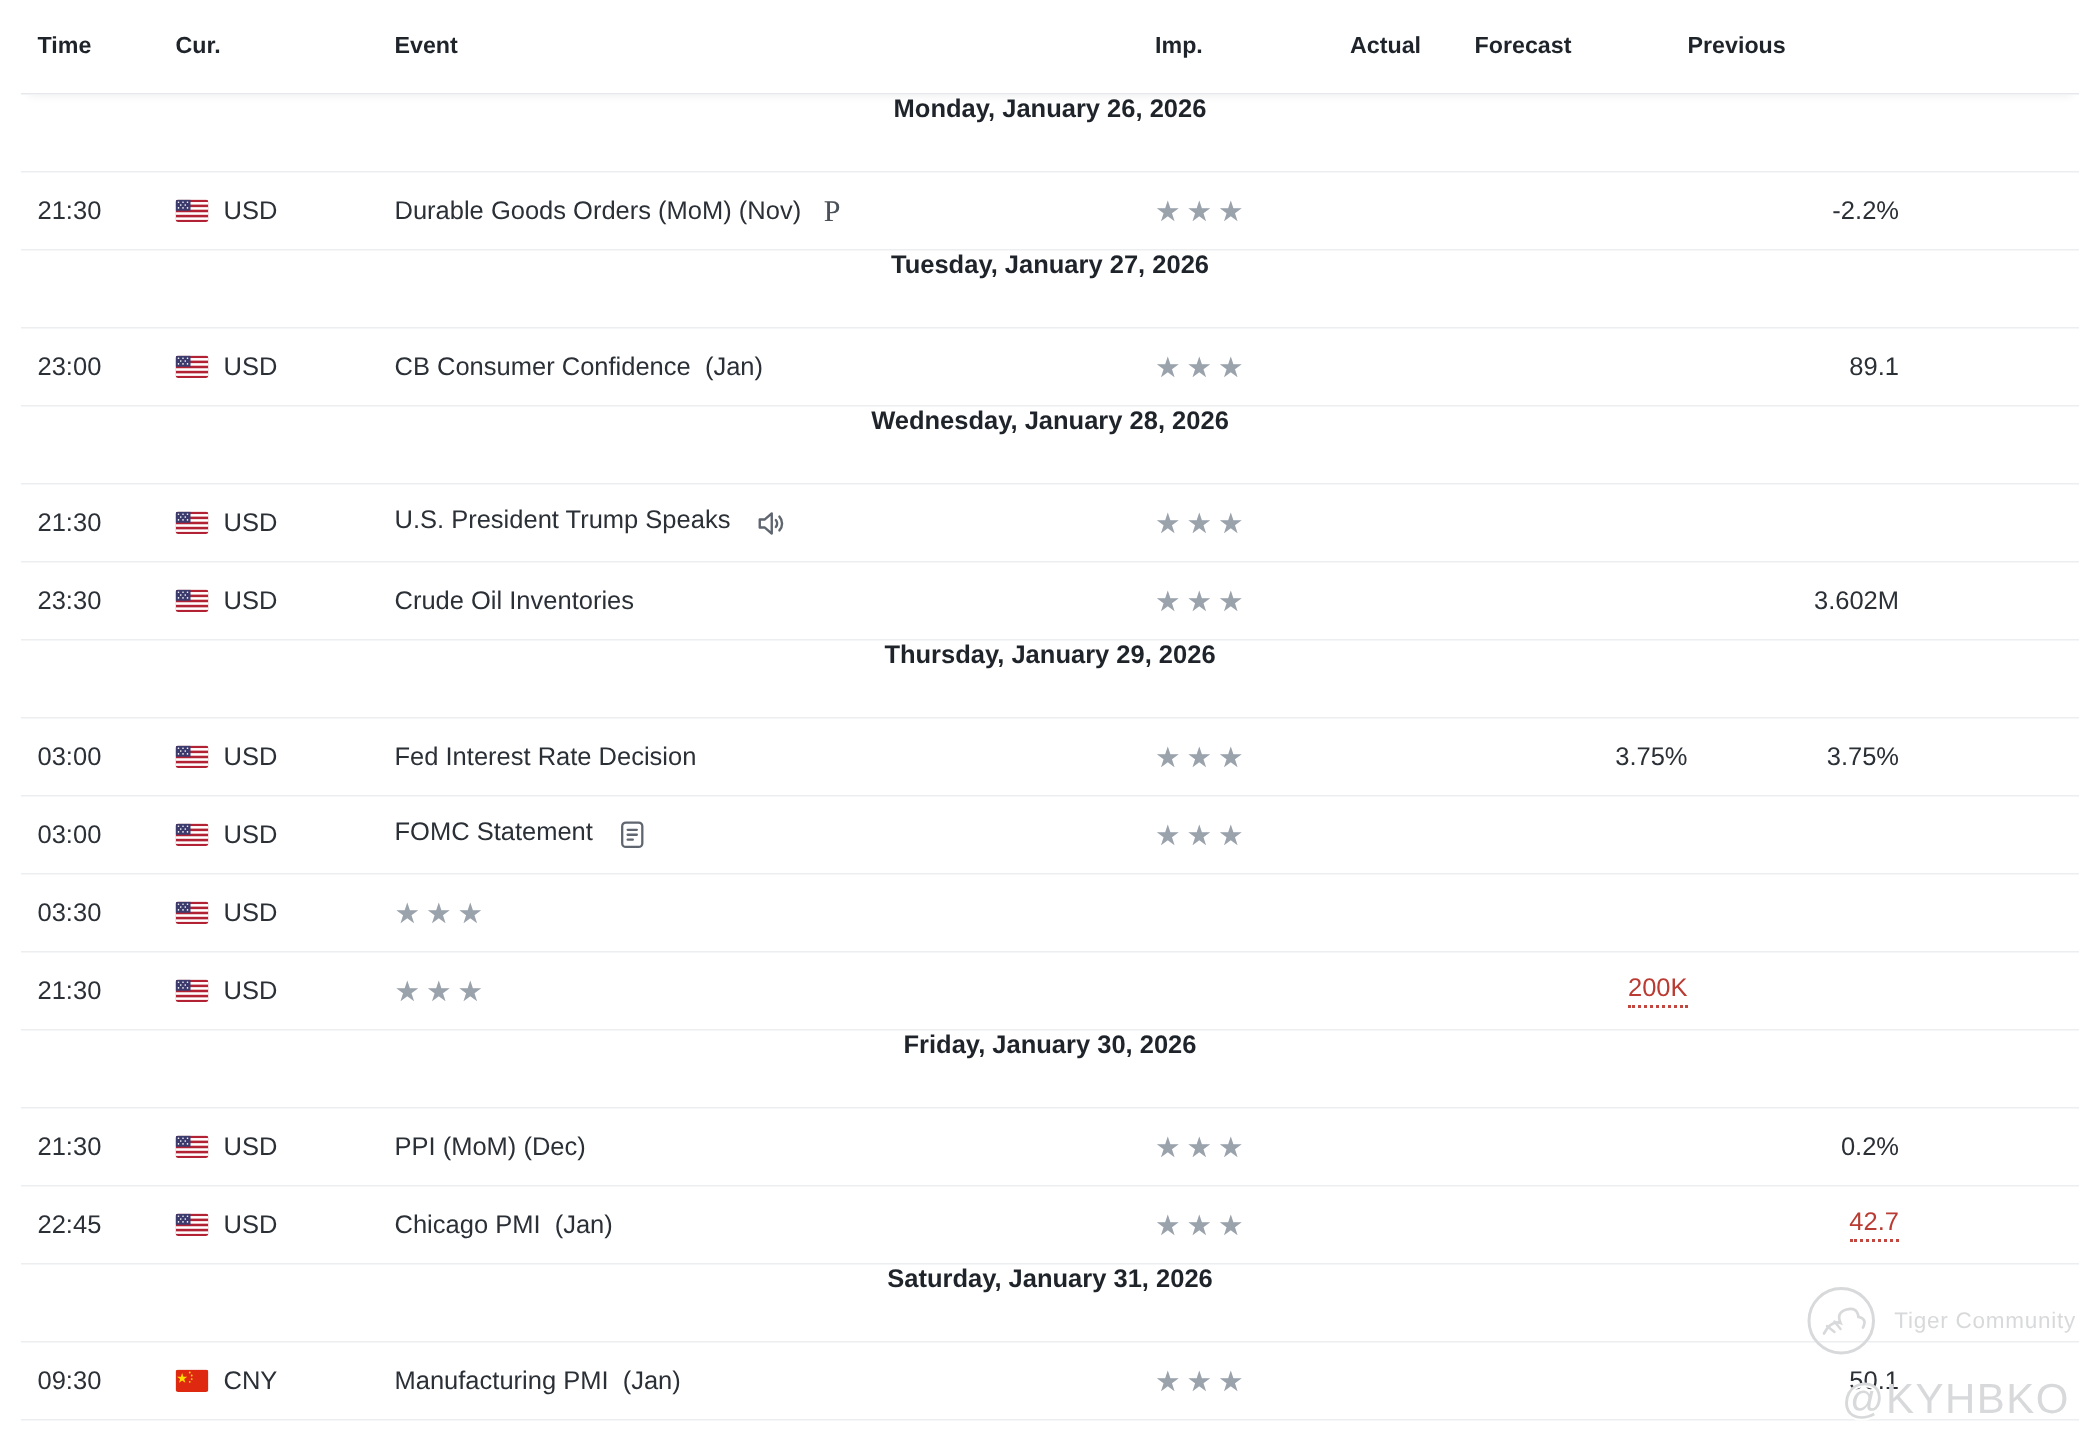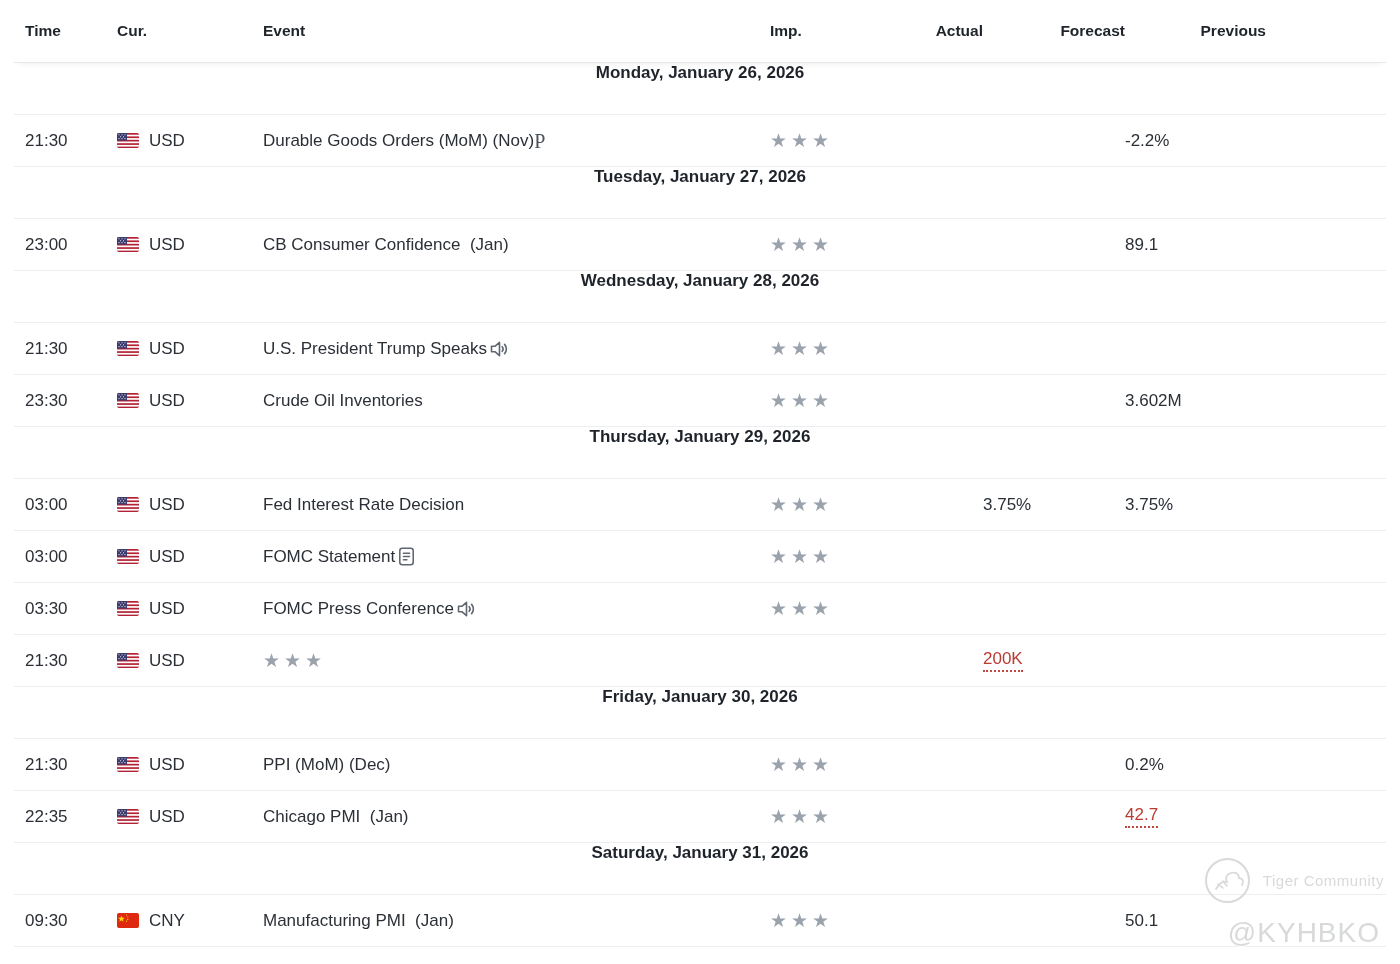--- a/index.html
+++ b/index.html
@@ -13,35 +13,35 @@
     display:grid;
     grid-template-columns:92px 146px 507px 130px 83px 142px 141px;
     padding-left:11px;align-items:center;
   }
   .hrow{
     height:62px;font-weight:700;font-size:15.5px;color:#1f242b;
     border-bottom:1px solid #e6e8eb;
     box-shadow:0 6px 6px -5px rgba(15,20,30,.07);
     position:relative;z-index:2;
   }
-  .hrow .cell.right{text-align:right;}
+  .hrow .cell.right{text-align:left;}
   .drow{
     height:51px;display:flex;align-items:flex-start;justify-content:center;
     font-weight:700;font-size:17px;color:#1f242b;
     border-bottom:1px solid #eceef0;
   }
   .erow{
     height:51px;font-size:17px;border-bottom:1px solid #eceef0;
   }
   .cell{min-width:0;}
-  .cell.right{text-align:left;}
+  .cell.right{text-align:right;}
   .cur{display:flex;align-items:center;gap:10px;}
   .flag{width:22px;height:15px;border-radius:2px;overflow:hidden;display:inline-flex;box-shadow:0 0 0 1px rgba(0,0,0,.06) inset;}
   .flag svg{display:block;}
-  .eventcell{display:flex;align-items:center;}
+  .eventcell{display:flex;gap:15px;}
   .evt{white-space:pre-wrap;color:#2b3037;}
   .marker-p{font-family:"Liberation Serif",serif;font-size:20px;color:#4a515a;line-height:1;}
   .micon{display:inline-flex;align-items:center;}
   .stars{color:#9aa2ac;font-size:19px;letter-spacing:4px;white-space:nowrap;}
   .val{color:#2b3037;}
   .alert{
     color:#b93b32;
     border-bottom:2px dotted #c04840;
     padding-bottom:1px;
     display:inline-block;line-height:1.15;
@@ -324,30 +324,20 @@
                 <circle cx="3.5" cy="3.7" r="0.55"></circle>
                 <circle cx="6.5" cy="3.7" r="0.55"></circle>
                 <circle cx="2" cy="5.6" r="0.55"></circle>
                 <circle cx="5" cy="5.6" r="0.55"></circle>
                 <circle cx="8" cy="5.6" r="0.55"></circle>
               </g>
             </svg>
           </span>
           <span>USD</span>
         </div>
-        <div class="cell eventcell">
-          <span class="evt">FOMC Press Conference</span>
-          <span class="micon">
-            <svg width="24" height="24" viewBox="0 0 24 24" fill="none" stroke="#5f6670" stroke-width="1.6" stroke-linecap="round" stroke-linejoin="round">
-              <path d="M4.5 9.3v5.4h3.4l4.6 4V5.3l-4.6 4H4.5z"></path>
-              <path d="M15.2 9.7a3.6 3.6 0 0 1 0 4.6"></path>
-              <path d="M17.6 7.4a6.8 6.8 0 0 1 0 9.2"></path>
-            </svg>
-          </span>
-        </div>
         <div class="cell"><span class="stars">★★★</span></div>
         <div class="cell right"></div>
         <div class="cell right"></div>
         <div class="cell right"></div>
       </div>
       <div class="grid erow">
         <div class="cell">21:30</div>
         <div class="cell cur">
           <span class="flag">
             <svg width="22" height="15" viewBox="0 0 22 15">
@@ -410,21 +400,21 @@
         </div>
         <div class="cell eventcell">
           <span class="evt">PPI (MoM) (Dec)</span>
         </div>
         <div class="cell"><span class="stars">★★★</span></div>
         <div class="cell right"></div>
         <div class="cell right"></div>
         <div class="cell right"><span class="val">0.2%</span></div>
       </div>
       <div class="grid erow">
-        <div class="cell">22:35</div>
+        <div class="cell">22:45</div>
         <div class="cell cur">
           <span class="flag">
             <svg width="22" height="15" viewBox="0 0 22 15">
               <rect width="22" height="15" fill="#b22234"></rect>
               <g fill="#fff">
                 <rect y="1.7" width="22" height="1.7"></rect>
                 <rect y="5.1" width="22" height="1.7"></rect>
                 <rect y="8.5" width="22" height="1.7"></rect>
                 <rect y="11.9" width="22" height="1.7"></rect>
               </g>

